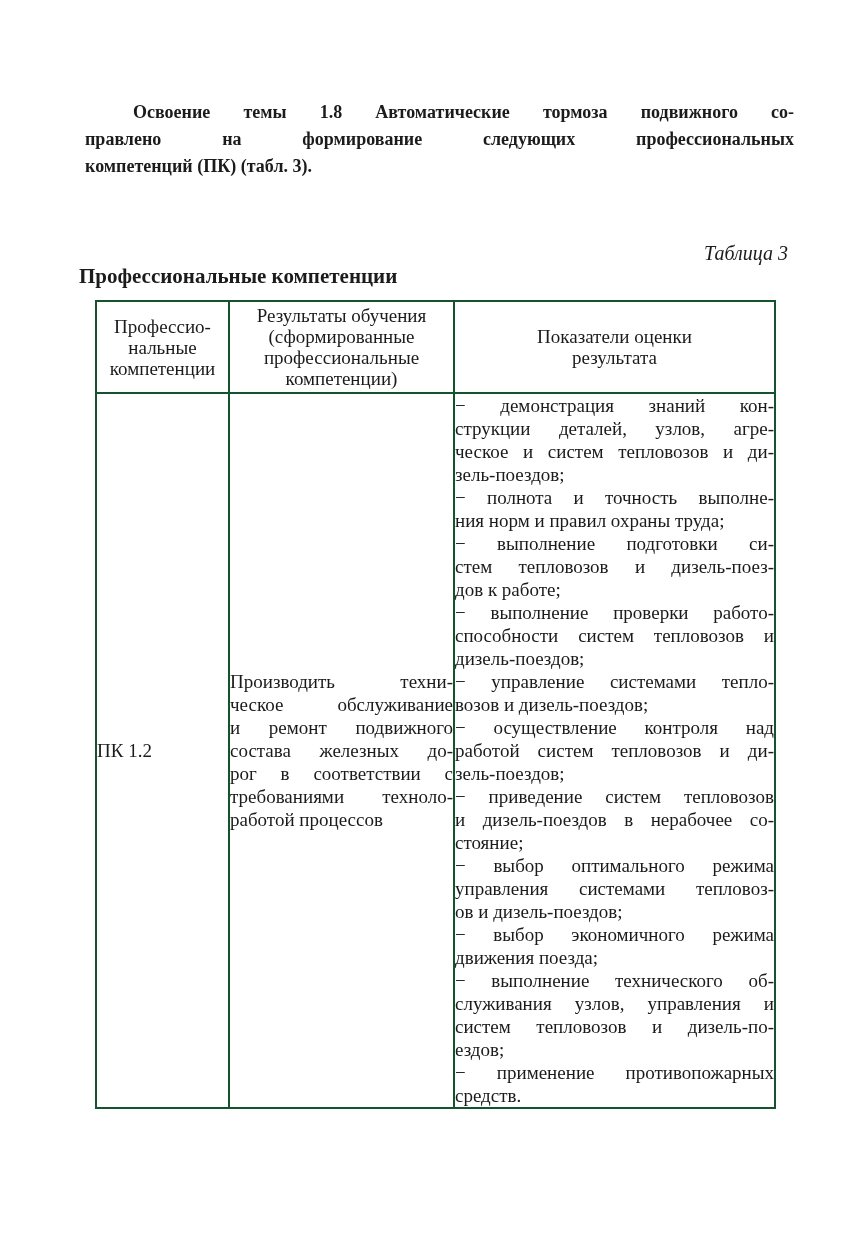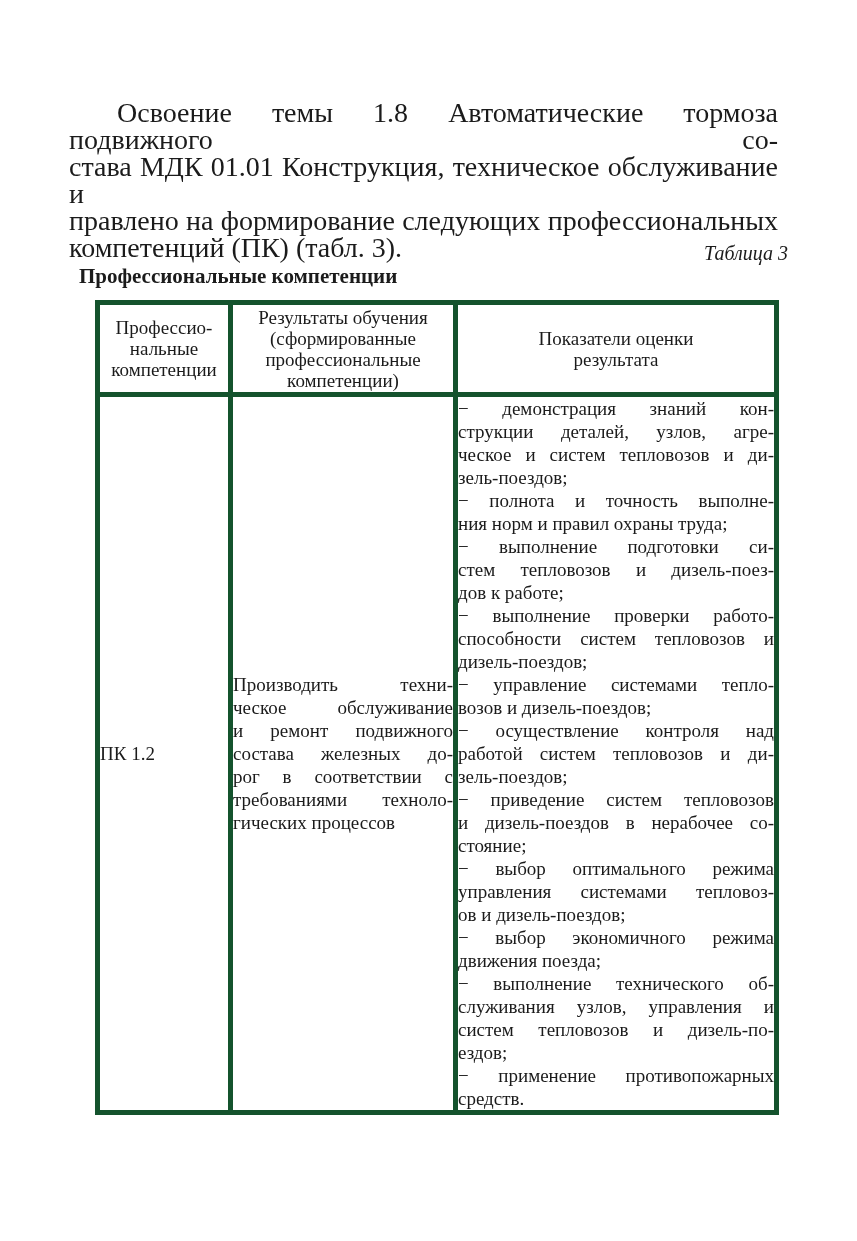--- a/index.html
+++ b/index.html
@@ -6,22 +6,22 @@
   .page{
     position:relative;
     width:857px;height:1241px;
     background:#ffffff;
     color:#1b1b1b;
     font-family:"Liberation Serif","DejaVu Serif",serif;
     overflow:hidden;
   }
   
   .intro{
-    position:absolute;left:69px;top:99px;width:709px;
-    font-size:28px;line-height:27px;
+    position:absolute;left:85px;top:99px;width:709px;
+    font-size:18px;line-height:27px;font-weight:bold;
   }
   .pline{white-space:normal;}
   .jfull{text-align:justify;text-align-last:justify;}
   .indent{text-indent:48px;}
   
   .caption{
     position:absolute;top:242px;right:69px;
     font-size:20px;font-style:italic;
   }
   .title{
@@ -30,41 +30,40 @@
   }
   
   table.comp{
     position:absolute;left:95px;top:300px;
     border-collapse:collapse;
     border:2px solid #1a1a1a;
     table-layout:fixed;
     font-size:19px;
   }
   table.comp th,table.comp td{
-    border:5px solid #14532d;
+    border:2px solid #14532d;
     font-weight:normal;
     padding:0;
   }
   table.comp thead tr{height:92px;}
   table.comp tbody tr{height:713px;}
   th.hcell{vertical-align:middle;text-align:center;line-height:21px;padding:4px 4px;}
   td.code-cell{vertical-align:middle;padding-left:8px;line-height:23px;}
   td.result-cell{vertical-align:middle;padding:4px 4px 4px 9px;line-height:23px;}
   td.ind-cell{vertical-align:top;padding:5px 6px 5px 7px;line-height:23px;margin-left:40px;}
   .bline{white-space:normal;}
   .ind-item{margin:0;}
 </style>
 </head>
 <body>
 
 <div class="page">
 
   <div class="intro">
       <div class="pline jfull indent">Освоение темы 1.8 Автоматические тормоза подвижного со-</div>
-      <div class="pline jfull">става МДК 01.01 Конструкция, техническое обслуживание и</div>
       <div class="pline jfull">правлено на формирование следующих профессиональных</div>
       <div class="pline">компетенций (ПК) (табл. 3).</div>
     </div>
 
   <div class="caption">Таблица 3</div>
 
   <div class="title">Профессиональные компетенции</div>
 
   <table class="comp">
     <colgroup>
@@ -94,21 +93,21 @@
     <tbody>
       <tr>
         <td class="code-cell">ПК 1.2</td>
         <td class="result-cell" id="learning-cell">
             <div class="bline jfull">Производить техни-</div>
             <div class="bline jfull">ческое обслуживание</div>
             <div class="bline jfull">и ремонт подвижного</div>
             <div class="bline jfull">состава железных до-</div>
             <div class="bline jfull">рог в соответствии с</div>
             <div class="bline jfull">требованиями техноло-</div>
-            <div class="bline">гических процессов</div>
+            <div class="bline">работой процессов</div>
           </td>
         <td class="ind-cell" id="indicators-cell">
             <div class="ind-item">
               <div class="bline jfull">− демонстрация знаний кон-</div>
               <div class="bline jfull">струкции деталей, узлов, агре-</div>
               <div class="bline jfull">ческое и систем тепловозов и ди-</div>
               <div class="bline">зель-поездов;</div>
             </div>
             <div class="ind-item">
               <div class="bline jfull">− полнота и точность выполне-</div>

